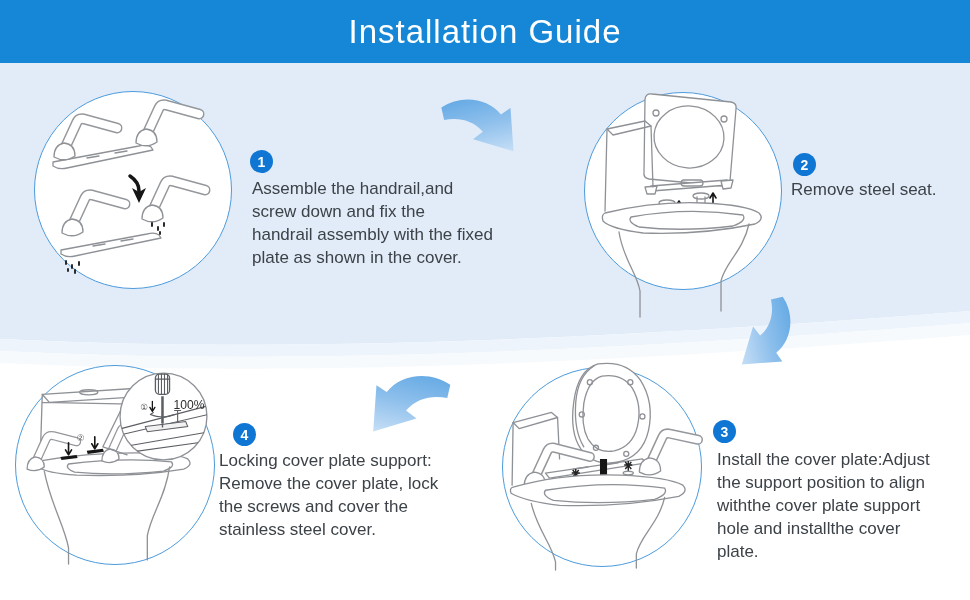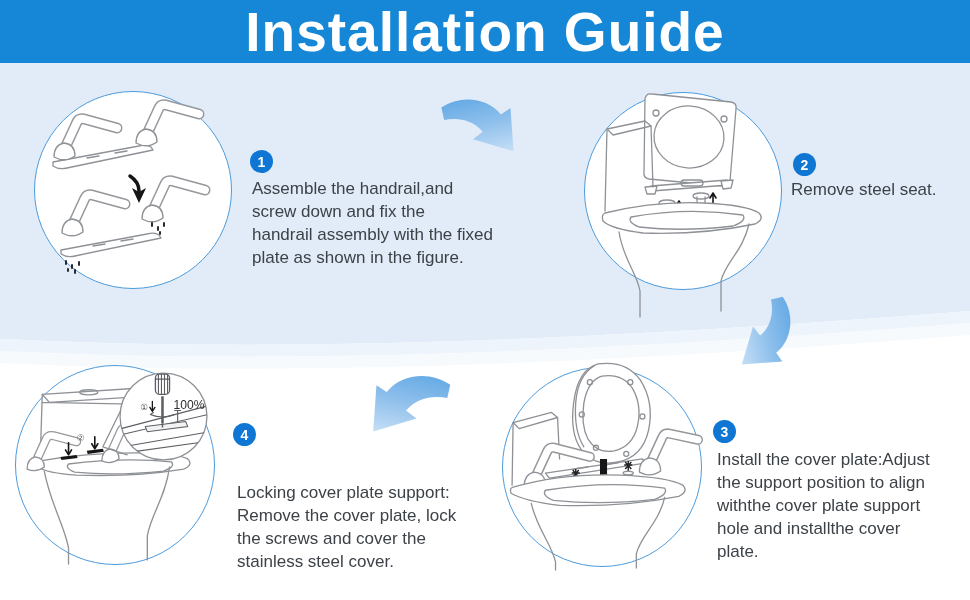--- a/index.html
+++ b/index.html
@@ -1,21 +1,21 @@
 <!DOCTYPE html>
 <html><head>
 <meta charset="utf-8">
 <style>
   html,body{margin:0;padding:0;background:#e8e8e8;}
   .page{position:relative;width:970px;height:600px;background:#ffffff;overflow:hidden;
         font-family:"Liberation Sans",sans-serif;}
   
   .banner{position:absolute;left:0;top:0;width:970px;height:63px;background:#1687d6;
           display:flex;align-items:center;justify-content:center;}
-  .banner h1{margin:0;color:#ffffff;font-size:55px;font-weight:700;letter-spacing:1px;}
+  .banner h1{margin:0;color:#ffffff;font-size:33px;font-weight:400;letter-spacing:1px;}
   
   .content{position:absolute;left:0;top:63px;width:970px;height:537px;}
   .bgswoosh{position:absolute;left:0;top:0;width:970px;height:537px;}
   
   .circle{position:absolute;border-radius:50%;background:#ffffff;border:1.6px solid #4c9bdc;}
   .circle svg{position:absolute;left:0;top:0;width:100%;height:100%;overflow:visible;}
   .c1{left:34px;top:28px;width:196px;height:196px;}
   .c2{left:584px;top:29px;width:196px;height:196px;}
   .c3{left:502px;top:304px;width:198px;height:198px;}
   .c4{left:15px;top:302px;width:198px;height:198px;}
@@ -26,21 +26,21 @@
   .b1{left:250px;top:87px;}
   .b2{left:793px;top:90px;}
   .b3{left:713px;top:357px;}
   .b4{left:233px;top:360px;}
   
   .steptext{position:absolute;margin:0;color:#3c4247;font-size:17px;line-height:23px;
             white-space:pre-line;}
   .t1{left:252px;top:114px;width:300px;}
   .t2{left:791px;top:115px;width:180px;}
   .t3{left:717px;top:385px;width:265px;}
-  .t4{left:237px;top:386px;width:285px;margin-top:32px;}
+  .t4{left:219px;top:386px;width:285px;}
   
   .arrow{position:absolute;}
   .a1{left:432px;top:33px;width:96px;height:78px;transform:rotate(14deg);}
   .a2{left:712px;top:231px;width:90px;height:78px;transform:rotate(104deg);}
   .a3{left:356px;top:310px;width:106px;height:82px;transform:scale(-1,1) rotate(14deg);}
   
   .ln{stroke:#8e9196;stroke-width:1.3;fill:none;stroke-linecap:round;stroke-linejoin:round;}
   .lnf{stroke:#8e9196;stroke-width:1.3;fill:#ffffff;stroke-linejoin:round;}
   .tube-o{stroke:#94979b;fill:none;stroke-linecap:round;stroke-linejoin:round;}
   .tube-i{stroke:#ffffff;fill:none;stroke-linecap:round;stroke-linejoin:round;}
@@ -110,21 +110,21 @@
           </g>
         </g>
       </svg>
     </div>
     <div class="badge b1">
       <span>1</span>
     </div>
     <p class="steptext t1">Assemble the handrail,and
 screw down and fix the
 handrail assembly with the fixed
-plate as shown in the figure.</p>
+plate as shown in the cover.</p>
 
     <svg class="arrow a1" viewBox="0 0 100 80">
       <path d="M4,22 C20,4 48,0 66,14 L74,5 L88,48 L44,46 L52,36 C38,26 22,28 10,34 Z" fill="url(#arrowGrad)"></path>
     </svg>
 
     <div class="circle c2">
       <svg class="illus" viewBox="0 0 196 196">
 
         <g>
           <path class="lnf" d="M60,6 Q61,0 67,1 L146,9 Q152,10 151,16 L145,88 Q144,94 138,93 L64,86 Q58,85 59,79 Z"></path>

